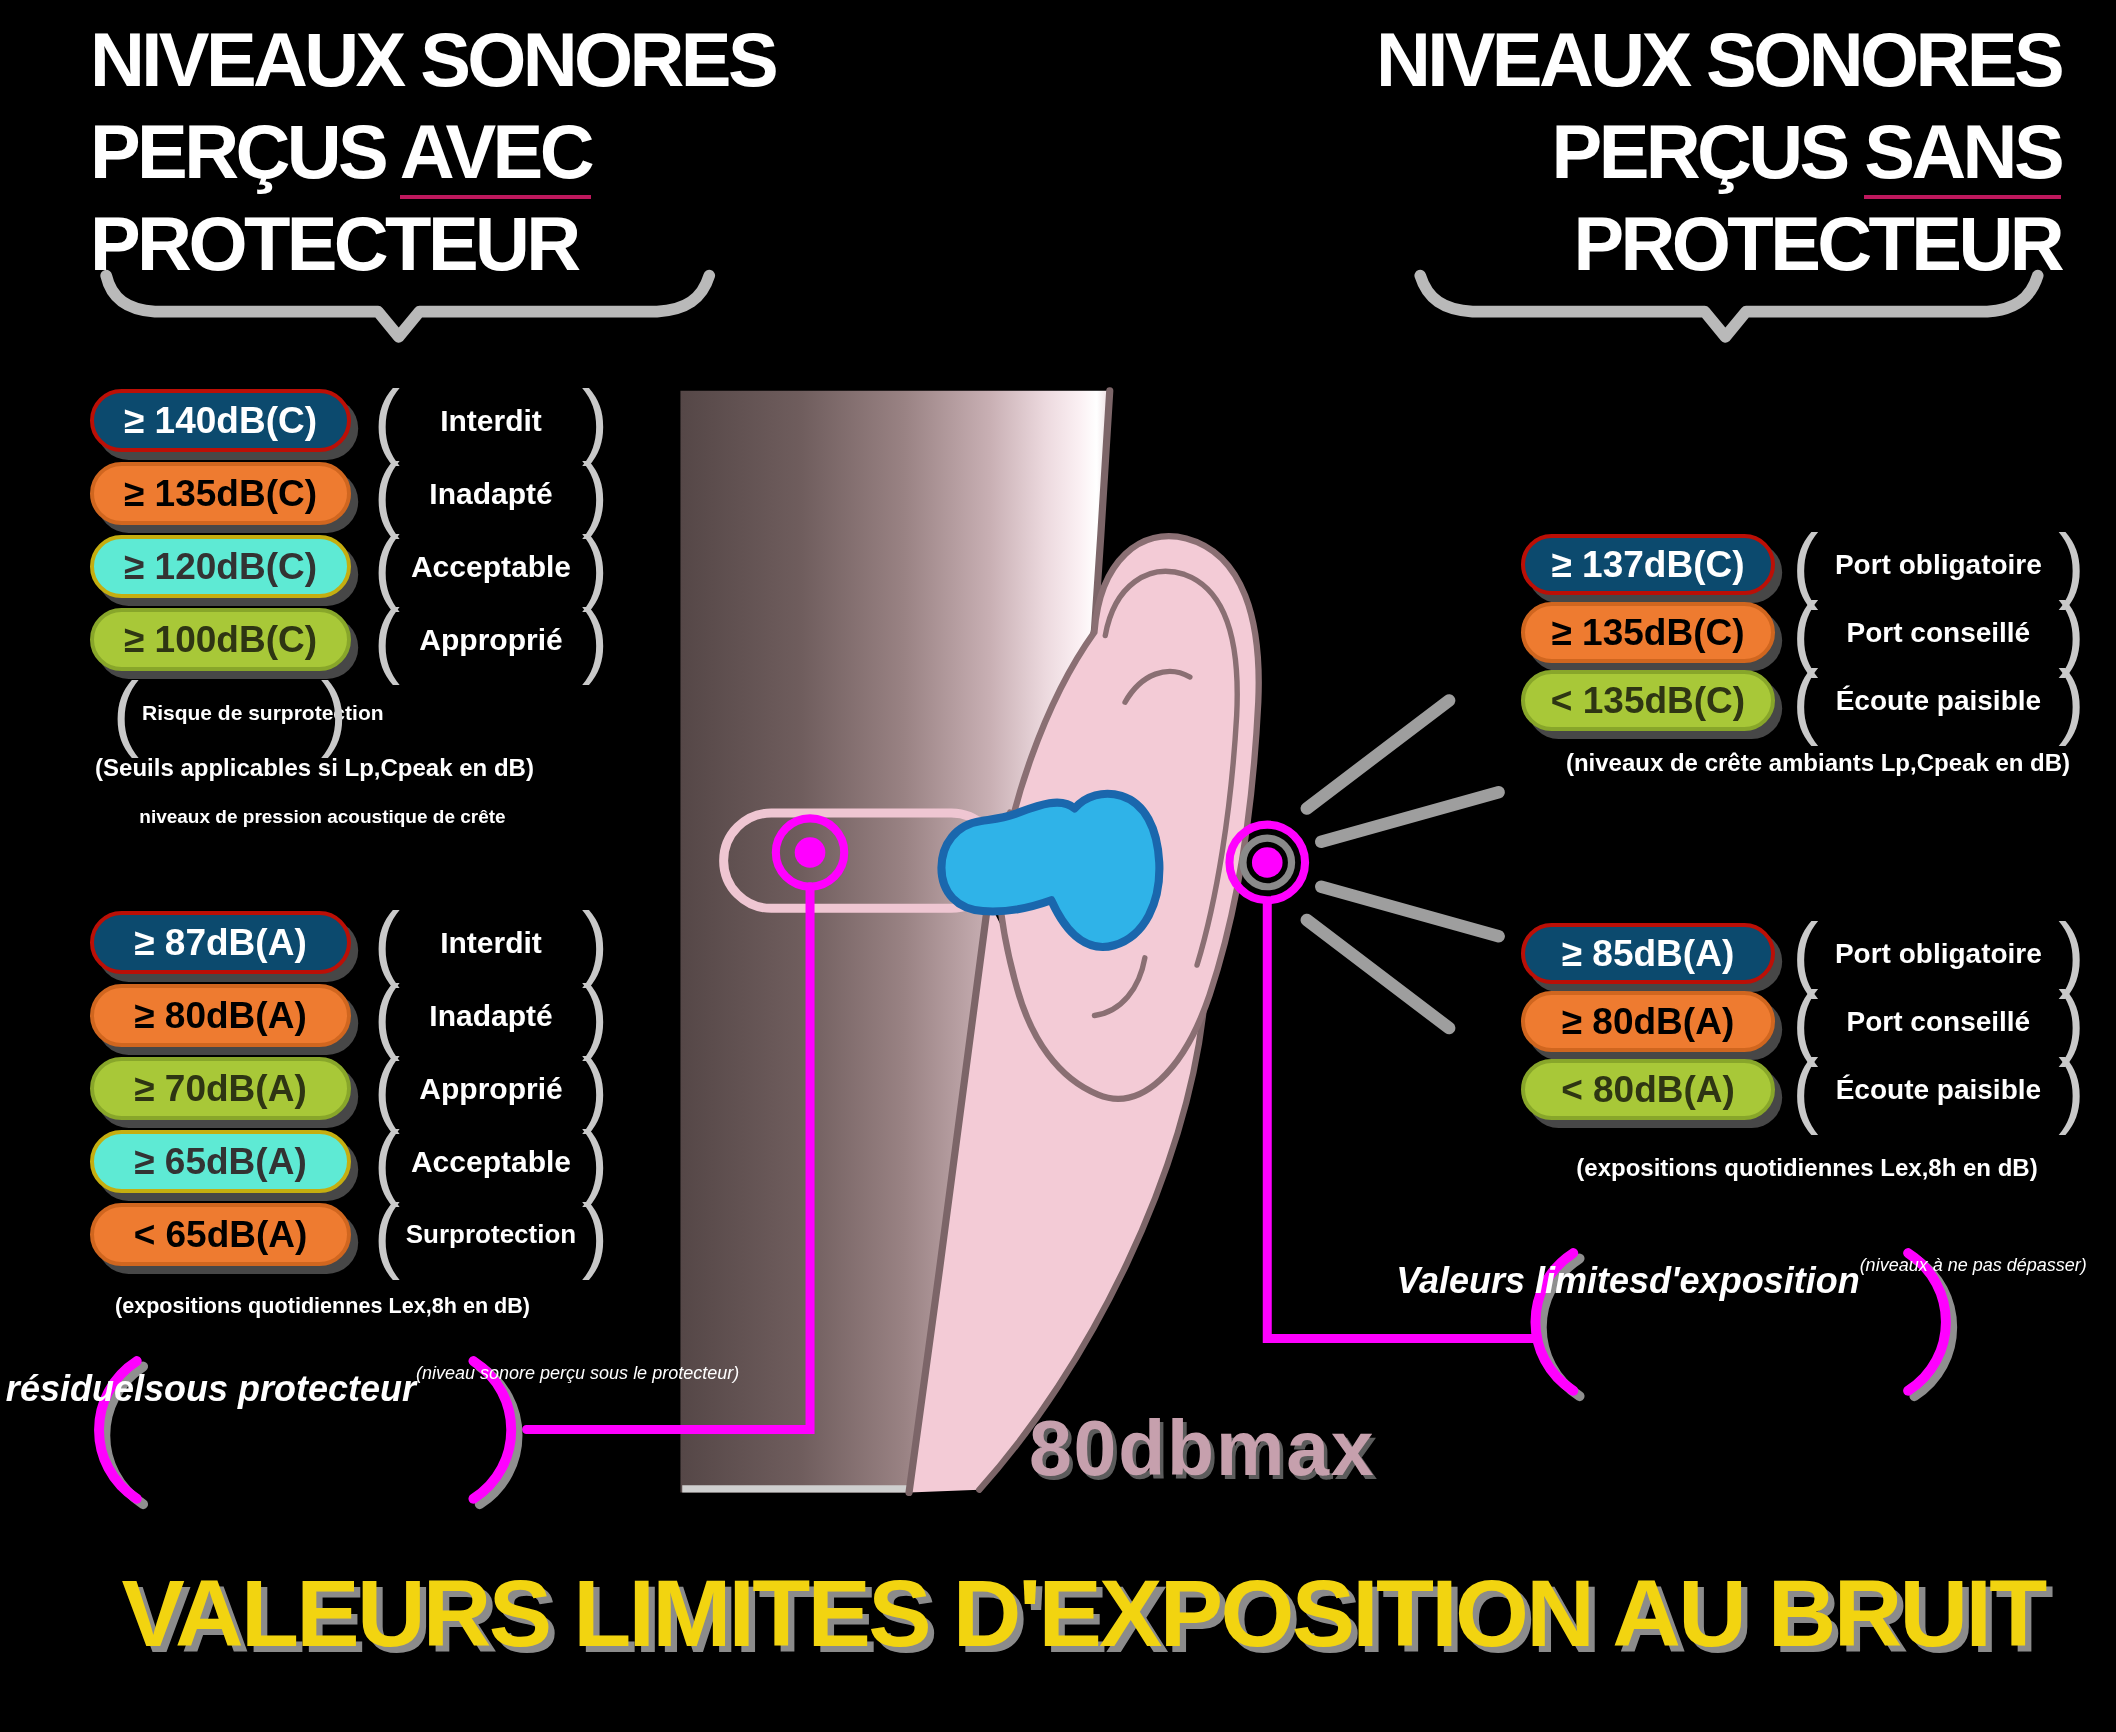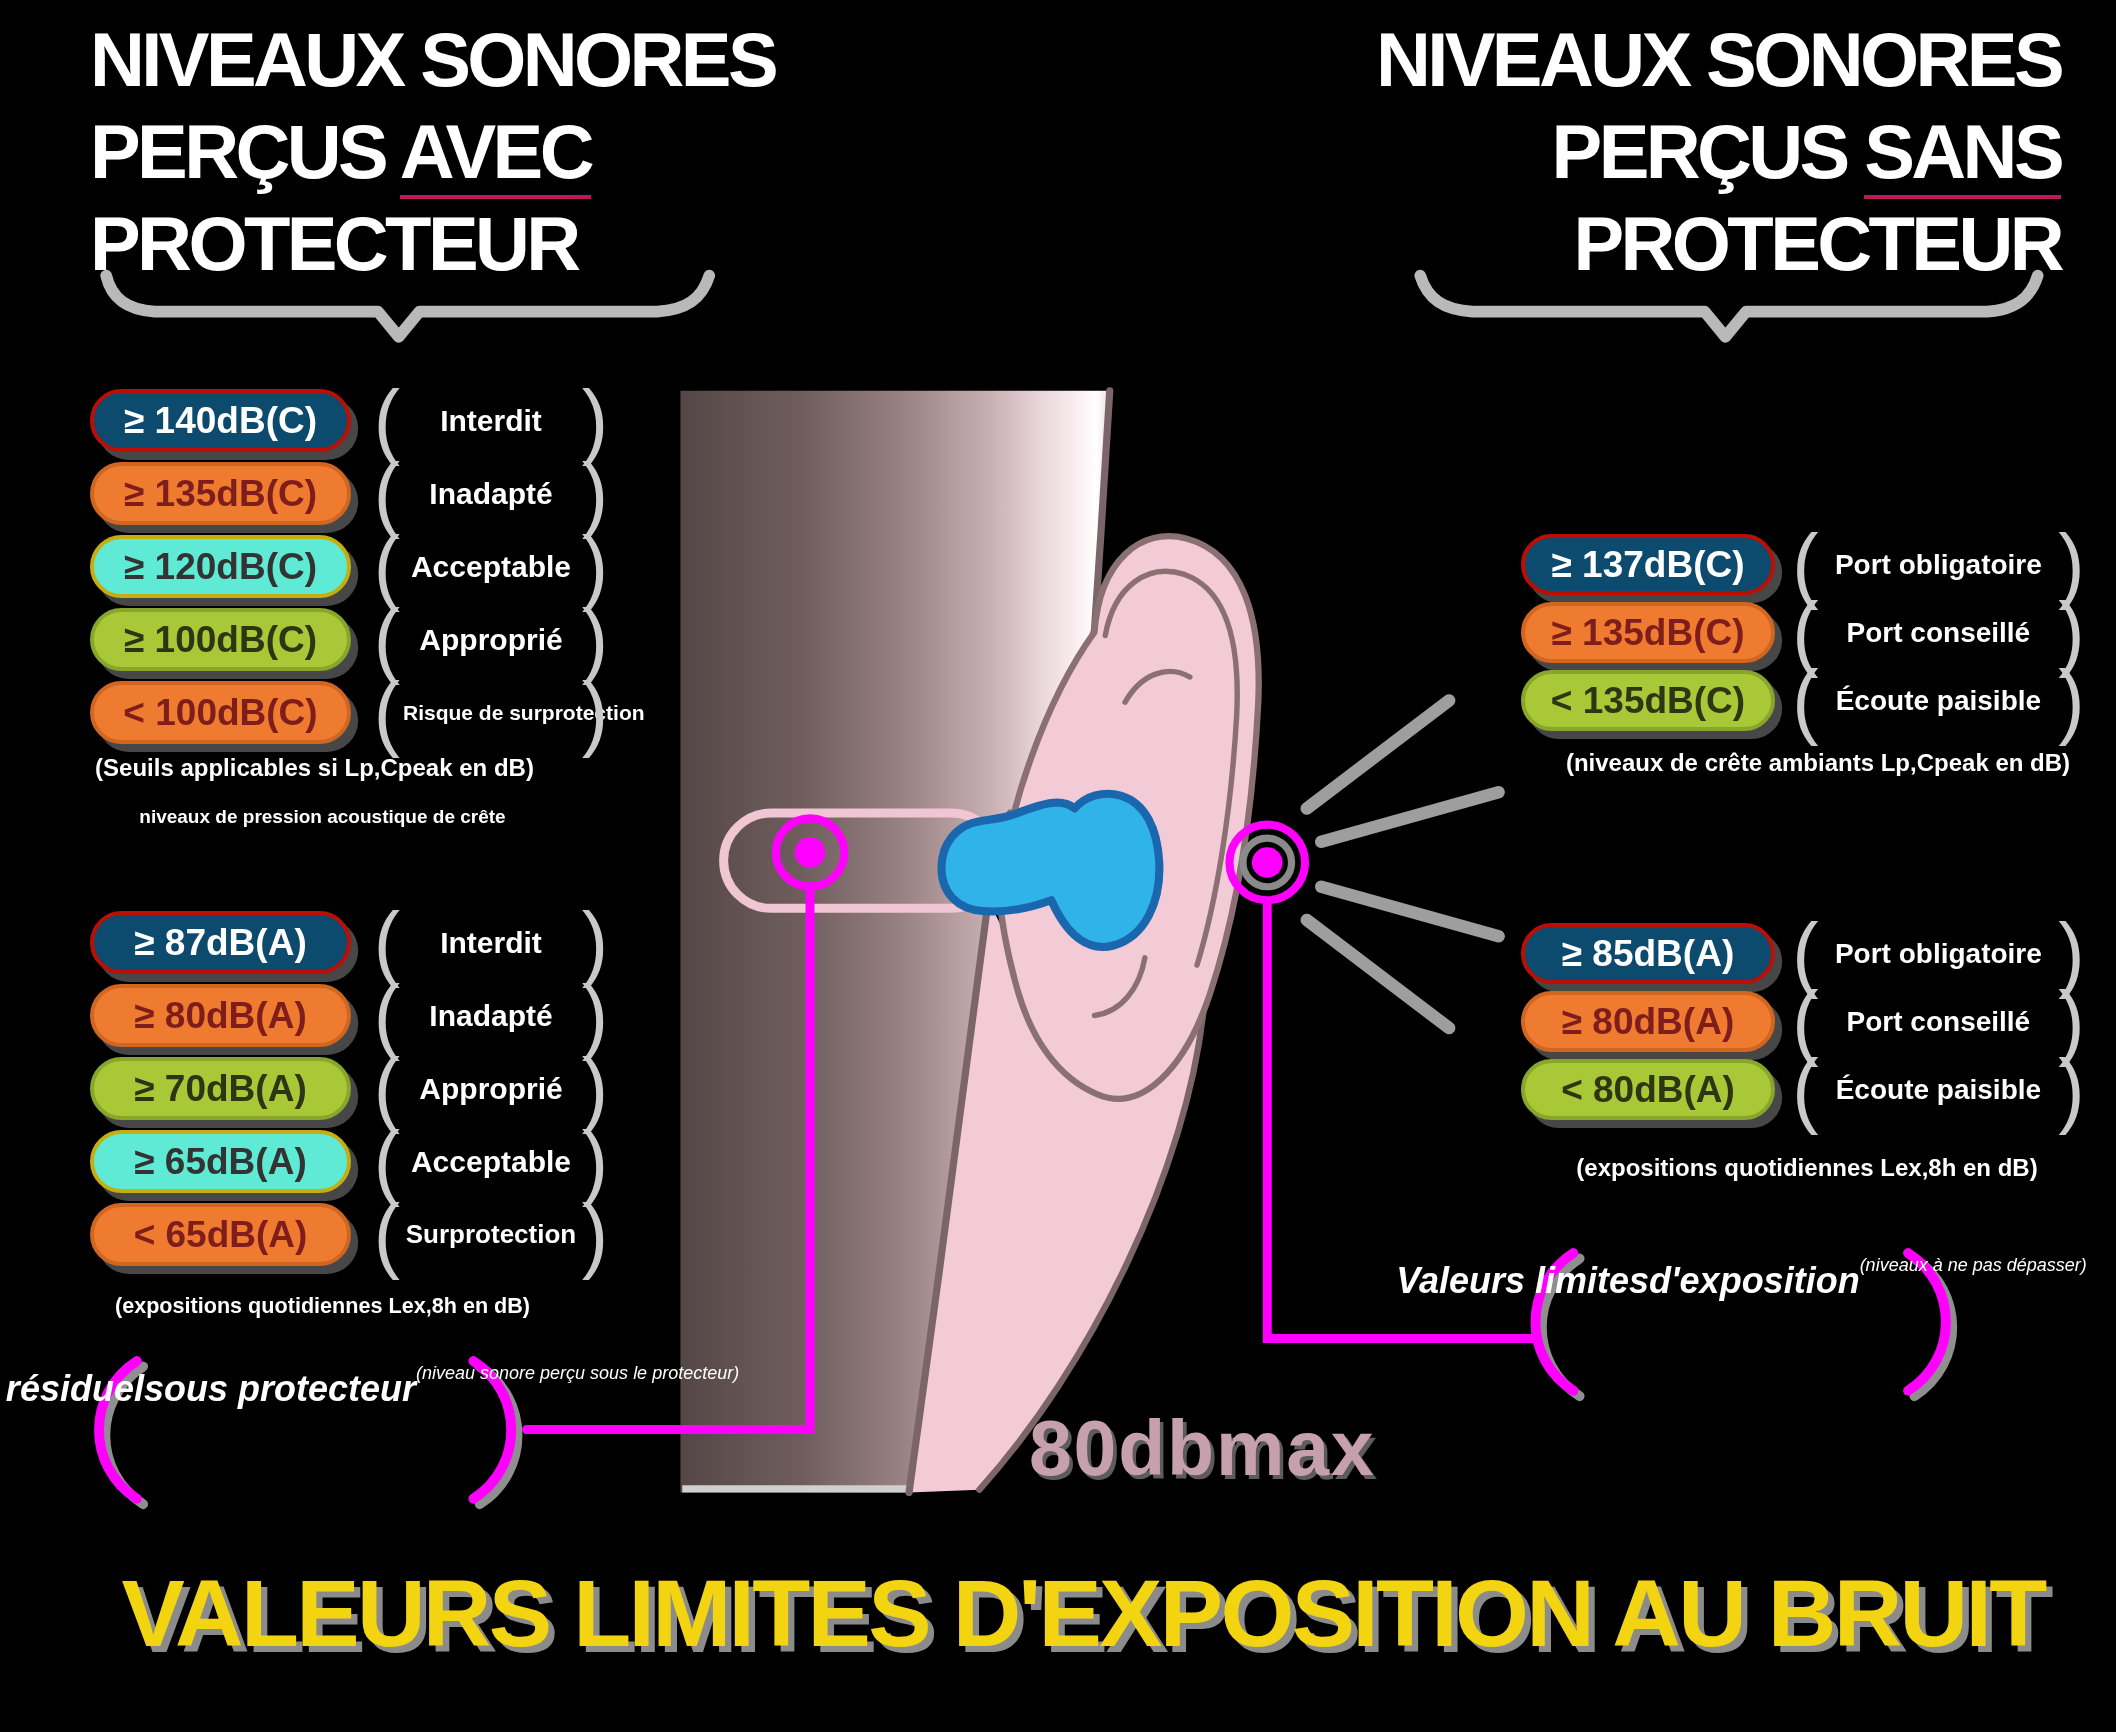--- a/index.html
+++ b/index.html
@@ -18,21 +18,21 @@
   .group{display:flex;flex-direction:column;}
   .row{display:flex;align-items:center;}
   .g-left .row{height:63px;margin-bottom:10px;}
   .g-right .row{height:61px;margin-bottom:7.2px;}
   .pill{display:flex;align-items:center;justify-content:center;
         border-radius:36px;font-weight:bold;font-size:37px;
         box-shadow:7.2px 8px 0 #474747;border:4.5px solid transparent;box-sizing:border-box;}
   .g-left .pill{width:261px;height:63px;}
   .g-right .pill{width:254px;height:61px;}
   .pill[data-color="red"]{background:#0c4a6e;border-color:#bb0f06;color:#fff;}
-  .pill[data-color="orange"]{background:#ee7b30;border-color:#d0661f;color:#7f1d1d;}
+  .pill[data-color="orange"]{background:#ee7b30;border-color:#d0661f;color:#000000;}
   .pill[data-color="yellow"]{background:#5eead4;border-color:#c5ae10;color:#333;}
   .pill[data-color="green"]{background:#a8c838;border-color:#88a62a;color:#2e3513;}
   .spacer-l{width:20px;}  .spacer-r{width:14.4px;}
   .brace{width:32px;color:#c9c9c9;font-size:79px;line-height:63px;font-weight:normal;
          text-align:center;transform:scaleY(1.05);}
   .lab{color:#fff;font-weight:bold;font-size:30px;text-align:center;white-space:nowrap;}
   .g-left .lab{width:176px;}
   .g-right .lab{width:234px;font-size:28px;}
   .lab.small{font-size:21px;}
   .lab.small2{font-size:26px;}
@@ -178,23 +178,20 @@
     <div class="row">
       <div class="pill" data-color="green">
           <span>≥ 100dB(C)</span>
         </div>
       <div class="spacer-l"></div>
         <span class="brace">(</span>
       <span class="lab">Approprié</span>
       <span class="brace">)</span>
     </div>
     <div class="row">
-      <div class="pill" data-color="orange">
-          <span>&lt; 100dB(C)</span>
-        </div>
       <div class="spacer-l"></div>
         <span class="brace">(</span>
       <span class="lab small">Risque de surprotection</span>
       <span class="brace">)</span>
     </div>
   </div>
 
   <div class="abs note" style="left:78px;top:754px;width:473px;font-size:24px;">
     <span class="pbr"> </span>
     <span>(Seuils applicables si Lp,Cpeak en dB)</span>

